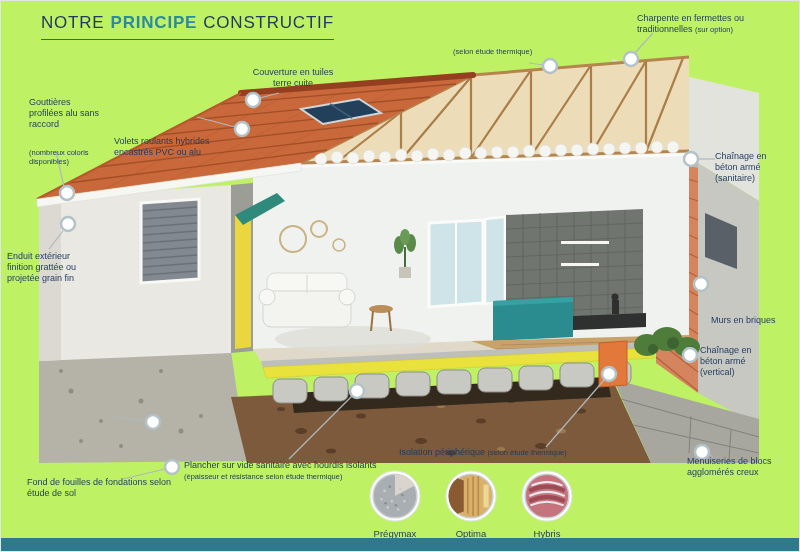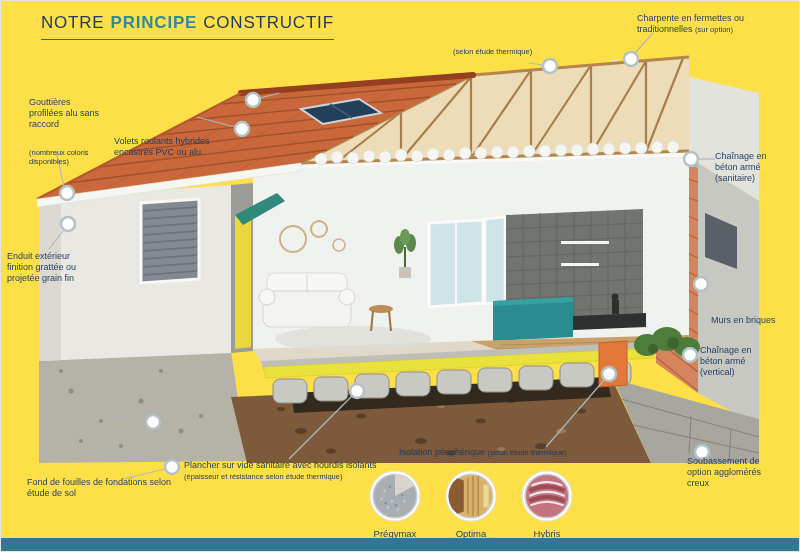--- a/index.html
+++ b/index.html
@@ -1,16 +1,16 @@
 <!DOCTYPE html>
 <html><head>
 <meta charset="utf-8">
 <style>
   html,body{margin:0;padding:0;background:#fff;}
-  .page{position:relative;width:800px;height:552px;background:#fde047;overflow:hidden;
+  .page{position:relative;width:800px;height:552px;background:#bef264;overflow:hidden;
         font-family:"Liberation Sans",sans-serif;border:1px solid #e4e4e4;box-sizing:border-box;}
   .title{position:absolute;left:40px;top:12px;font-size:17px;letter-spacing:.8px;color:#223a5e;
          padding-bottom:6px;border-bottom:1.5px solid #35627c;z-index:6;white-space:nowrap;}
   .title .emph{color:#2c8aa0;font-weight:bold;margin:0 6px;}
   svg.scene{position:absolute;left:0;top:0;z-index:1;}
   .callout{position:absolute;z-index:5;font-size:9px;line-height:1.22;color:#1e3a5f;}
   .co-small{font-size:7.5px;margin-top:18px;}
   .co-block{display:block;}
   .center{text-align:center;}
   .products{position:absolute;left:366px;top:469px;display:flex;gap:20px;z-index:5;justify-content:flex-end;}
@@ -311,20 +311,23 @@
 
   <div class="callout" style="left:28px;top:96px;width:76px;">
     <span>Gouttières profilées alu sans raccord</span>
     <span class="co-small co-block">(nombreux coloris disponibles)</span>
   </div>
 
   <div class="callout" style="left:113px;top:97px;width:118px;margin-top:38px;">
     <span>Volets roulants hybrides encastrés PVC ou alu</span>
   </div>
 
+  <div class="callout center" style="left:248px;top:66px;width:88px;">
+    <span>Couverture en tuiles terre cuite</span>
+  </div>
 
   <div class="callout" style="left:452px;top:28px;width:110px;">
     <span class="co-small co-block">(selon étude thermique)</span>
   </div>
 
   <div class="callout" style="left:636px;top:12px;width:142px;">
     <span>Charpente en fermettes ou traditionnelles</span>
     <span class="co-small">(sur option)</span>
   </div>
 
@@ -353,21 +356,21 @@
     <span>Isolation périphérique</span>
     <span class="co-small">(selon étude thermique)</span>
   </div>
 
   <div class="callout" style="left:183px;top:459px;width:196px;">
     <span>Plancher sur vide sanitaire avec hourdis isolants</span>
     <span class="co-small">(épaisseur et résistance selon étude thermique)</span>
   </div>
 
   <div class="callout" style="left:686px;top:455px;width:96px;">
-    <span>Soubassement de option agglomérés creux</span>
+    <span>Menuiseries de blocs agglomérés creux</span>
   </div>
 
   <div class="products">
     <div class="product">
       <svg width="52" height="52" viewBox="0 0 50 50">
         <circle cx="25" cy="25" r="24" fill="#ffffff" stroke="#e0e4e5" stroke-width="1"></circle>
         <circle cx="25" cy="25" r="21" fill="#a9aeb2" stroke="#c9ced0" stroke-width="1.5"></circle>
         <path d="M25,4 A21,21 0 0 1 44,15 L25,25 Z" fill="#d9d5cc"></path>
         <circle cx="15" cy="20" r="1.3" fill="#c7cbce"></circle>
           <circle cx="22" cy="30" r="1.3" fill="#c7cbce"></circle>

